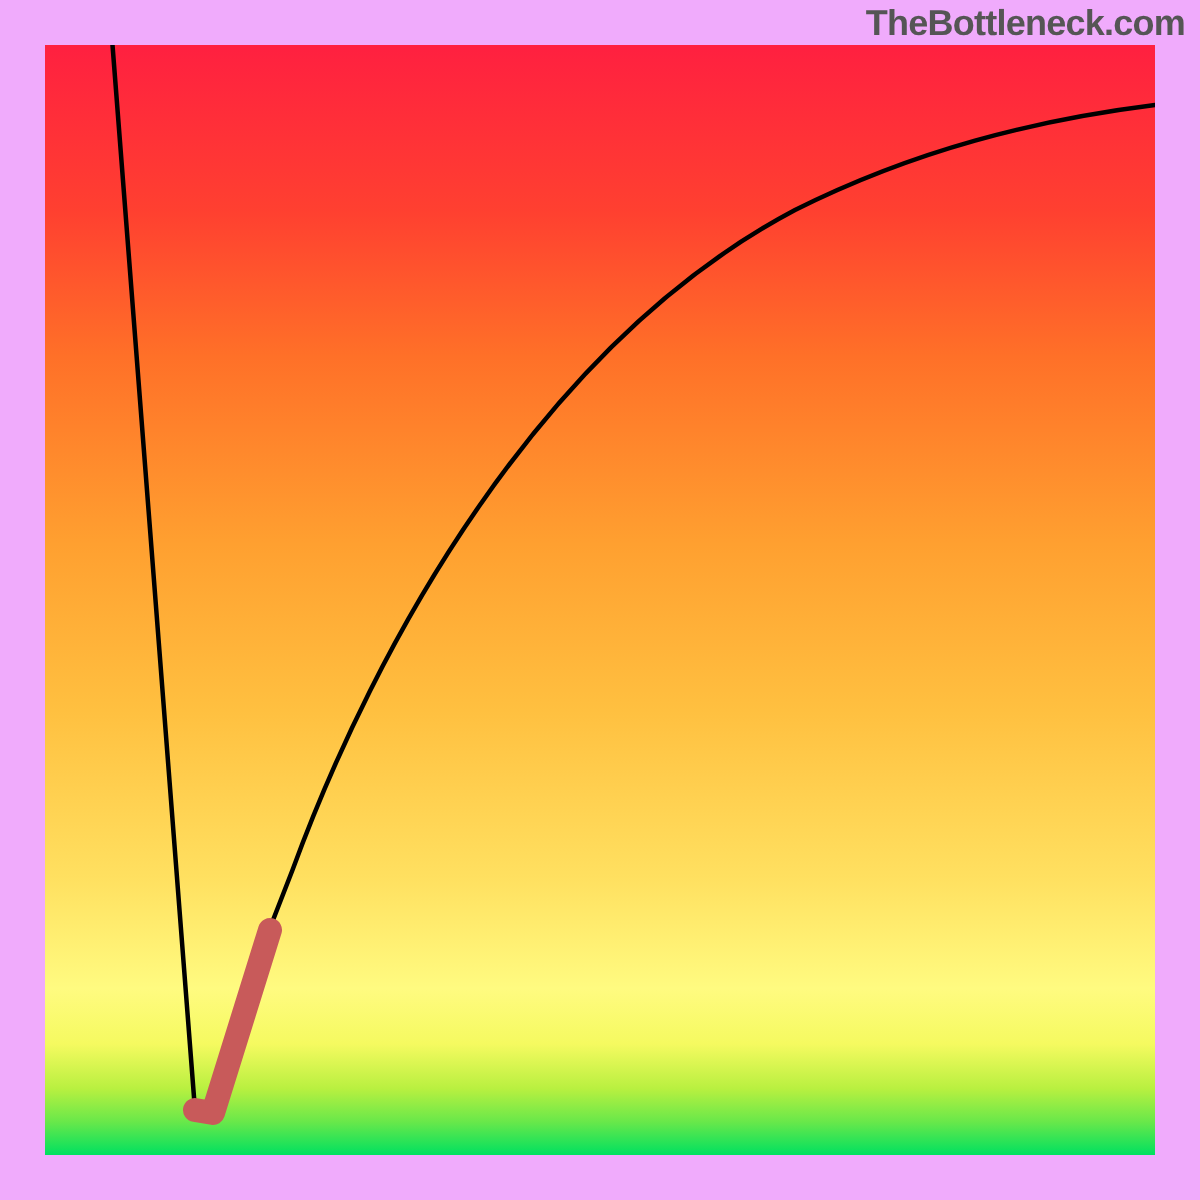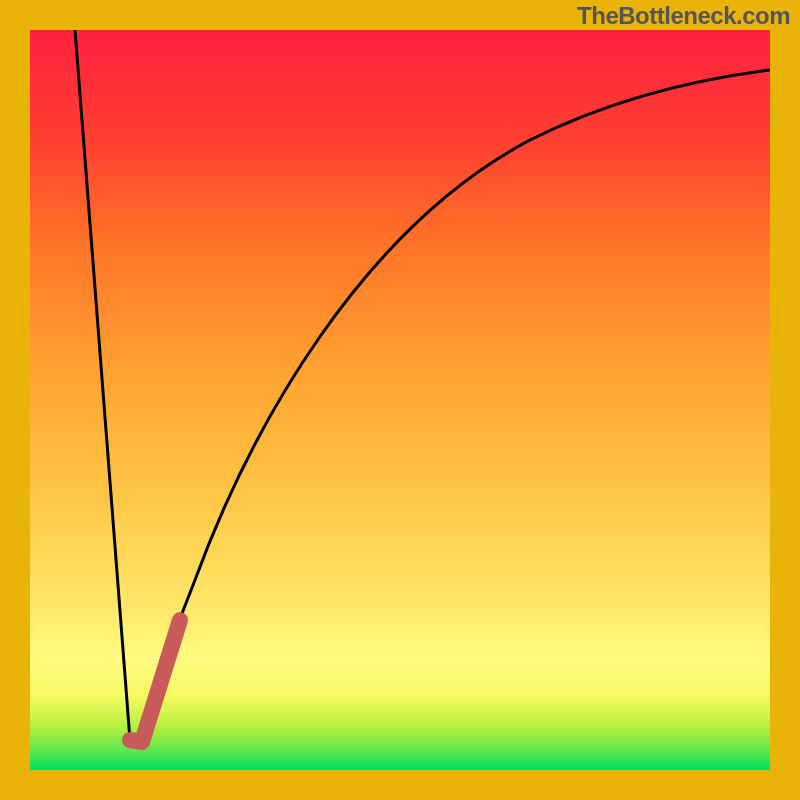--- a/index.html
+++ b/index.html
@@ -1,21 +1,21 @@
 <!DOCTYPE html>
 <html><head>
 <meta charset="utf-8">
 <style>
   * { margin: 0; padding: 0; box-sizing: border-box; }
   html, body { width: 800px; height: 800px; overflow: hidden; background: #000; }
   .frame {
     position: relative;
     width: 800px;
     height: 800px;
-    background: #eab308;
+    background: #f0abfc;
   }
   .watermark {
     position: absolute;
     top: 2px;
     right: 10px;
     font-family: Arial, Helvetica, sans-serif;
     font-size: 24px;
     font-weight: bold;
     color: #555;
     letter-spacing: -0.5px;

